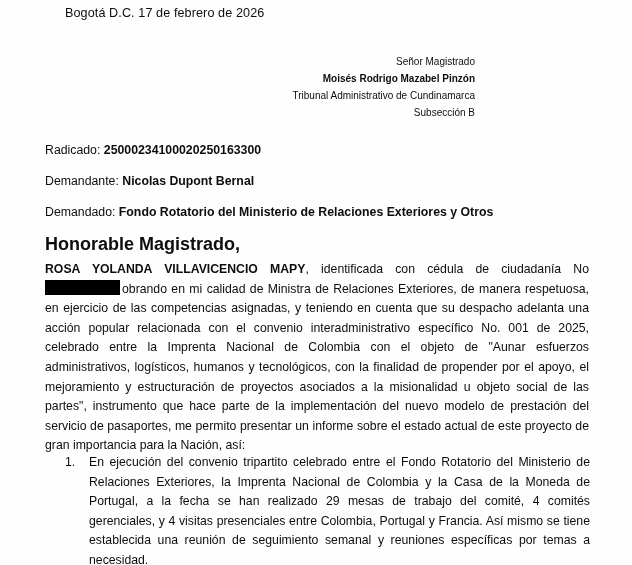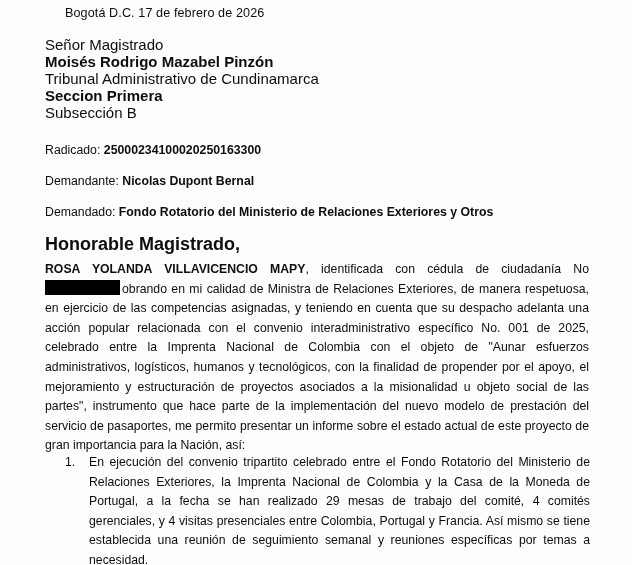--- a/index.html
+++ b/index.html
@@ -35,24 +35,25 @@
     font-size: 12.6px;
     font-weight: normal;
     letter-spacing: 0.1px;
     white-space: nowrap;
     margin-left: 20px;
   }
 
   .addressee {
     position: absolute;
     left: 45px;
-    top: 36px;
+    top: 53px;
     width: 430px;
-    font-size: 15px;
+    font-size: 10px;
     line-height: 17px;
+    text-align: right;
   }
   .addressee .ln { display: block; white-space: nowrap; }
   .addressee .ln.b { font-weight: bold; }
 
   .meta {
     position: absolute;
     left: 45px;
     width: 545px;
     font-size: 12.3px;
   }
@@ -123,21 +124,20 @@
 <body>
 
 <div class="page">
 
   <div class="date-line">Bogotá D.C. 17 de febrero de 2026</div>
 
   <div class="addressee">
     <span class="ln">Señor Magistrado</span>
     <span class="ln b">Moisés Rodrigo Mazabel Pinzón</span>
     <span class="ln">Tribunal Administrativo de Cundinamarca</span>
-    <span class="ln b">Seccion Primera</span>
     <span class="ln">Subsección B</span>
   </div>
 
   <div class="meta" id="meta-radicado">
     <span class="lbl">Radicado:</span>
     <span class="val">25000234100020250163300</span>
   </div>
 
   <div class="meta" id="meta-demandado">
     <span class="lbl">Demandado:</span>

